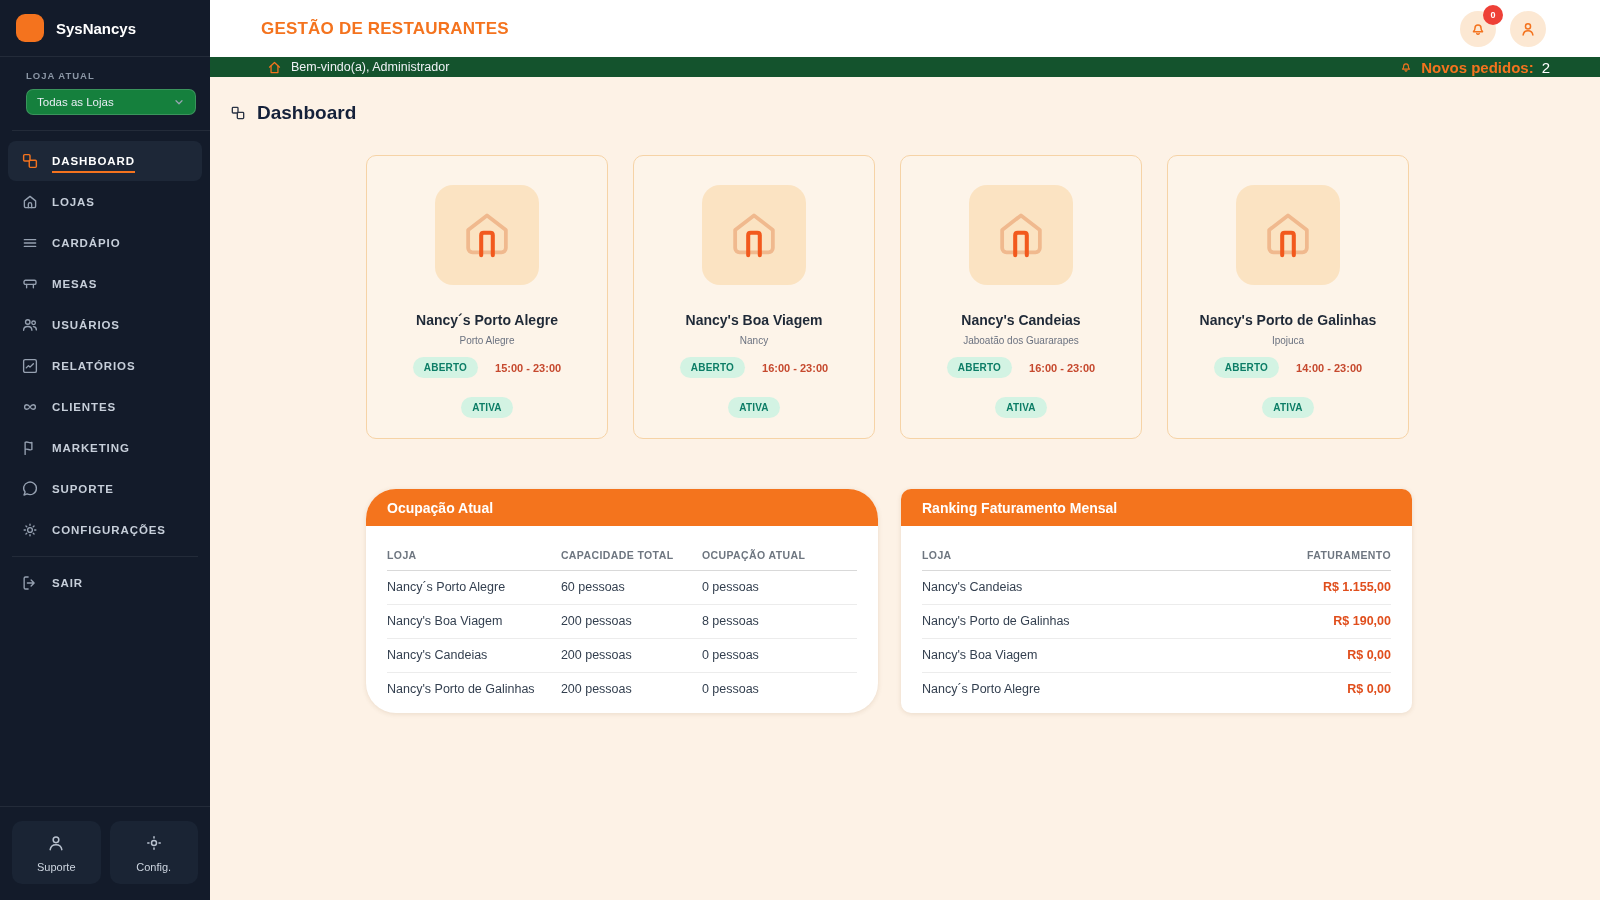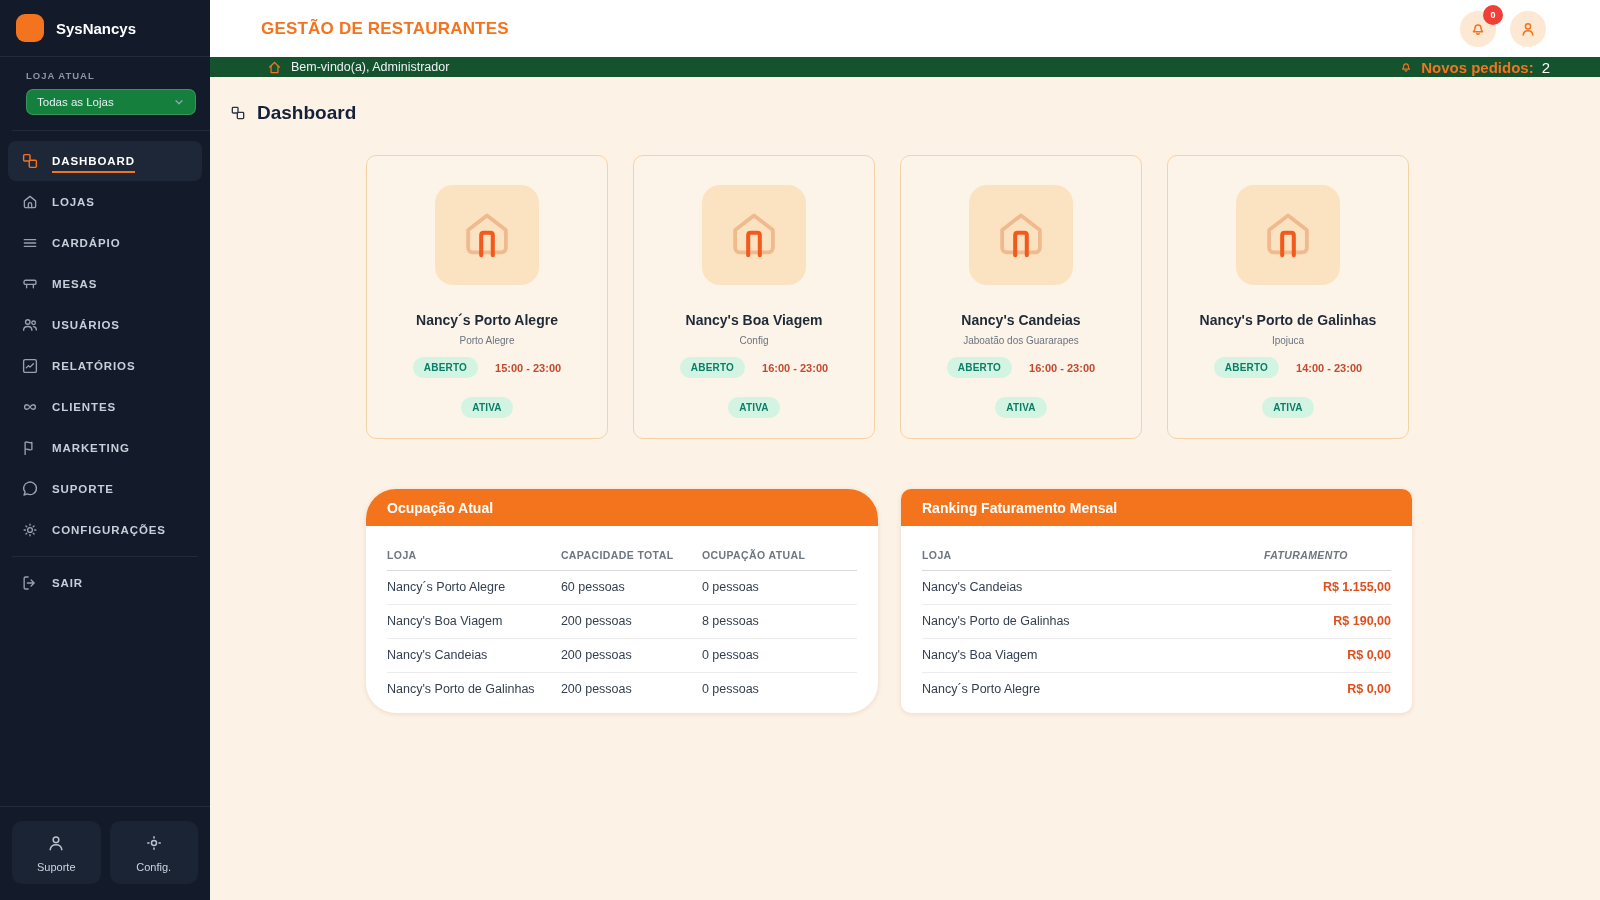--- a/index.html
+++ b/index.html
@@ -67,21 +67,21 @@
   .tables-row { display:flex; gap:23px; margin-top:50px; }
   .panel { border-radius:10px; overflow:hidden; background:#fff; box-shadow:0 1px 5px rgba(120,80,30,.14); }
   .panel-left { width:512px;border-radius:30px; } .panel-right { width:511px; }
   .panel-head { height:37px; background:#f4741d; color:#fff; font-size:14px; font-weight:bold; display:flex; align-items:center; padding:0 21px; }
   .panel-body { padding:13px 21px 7px; }
   table { width:100%; border-collapse:collapse; }
   th { text-align:left; font-size:10.5px; font-weight:bold; letter-spacing:.4px; color:#6e7680; padding:10px 0 9px; border-bottom:1px solid #d9d9d9; }
   td { font-size:12.5px; color:#333f4f; padding:9px 0 10px; border-bottom:1px solid #ececec; }
   tr:last-child td { border-bottom:none; }
   .panel-left th:nth-child(1){ width:37%; } .panel-left th:nth-child(2){ width:30%; }
-  .ta-r { text-align:center;font-style:italic; }
+  .ta-r { text-align:right; }
   .money { color:#e04e1c; font-weight:bold; text-align:right; }
 </style>
 </head>
 <body>
 
 <aside class="sidebar">
   <div class="logo-row">
     <div class="logo-mark"></div>
     <div class="logo-name">SysNancys</div>
   </div>
@@ -261,21 +261,21 @@
         </div>
 
         <div class="store-card">
           <div class="store-icon-box">
             <svg viewBox="0 0 40 40" fill="none">
                 <path d="M7 16.5L20 6.5l13 10V29a3 3 0 0 1-3 3H10a3 3 0 0 1-3-3z" stroke="#f0b98e" stroke-width="2.6" stroke-linejoin="round"></path>
                 <path d="M16 34V20.2q0-1.7 1.7-1.7h4.6q1.7 0 1.7 1.7V34" stroke="#f2591d" stroke-width="2.8" stroke-linecap="round"></path>
               </svg>
           </div>
           <div class="store-name">Nancy's Boa Viagem</div>
-          <div class="store-city">Config</div>
+          <div class="store-city">Nancy</div>
           <div class="store-meta">
             <span class="pill">ABERTO</span>
             <span class="store-hours">16:00 - 23:00</span>
           </div>
           <div class="store-state"><span class="pill">ATIVA</span></div>
         </div>
 
         <div class="store-card">
           <div class="store-icon-box">
             <svg viewBox="0 0 40 40" fill="none">

